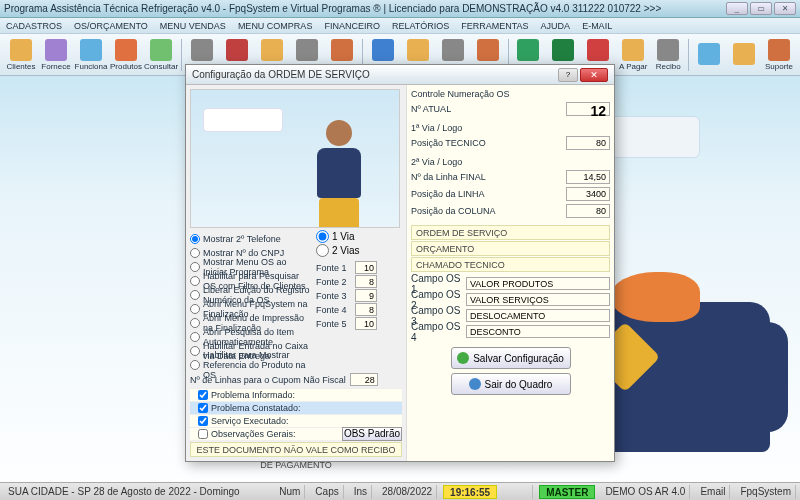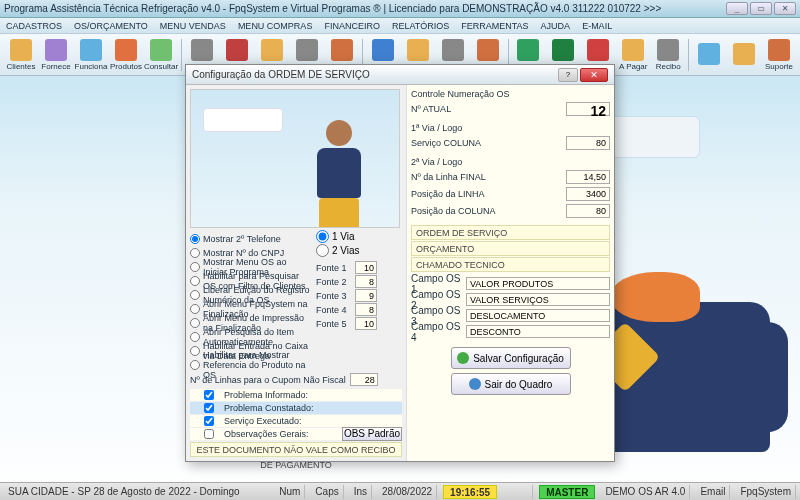--- a/index.html
+++ b/index.html
@@ -35,21 +35,21 @@
 .illus-ac{position:absolute;left:12px;top:18px;width:80px;height:24px;background:#fff;border-radius:4px;border:1px solid #dde}
 .illus-person{position:absolute;right:30px;top:30px;width:60px;height:110px}
 .illus-head{width:26px;height:26px;background:#b07850;border-radius:50%;margin:0 auto}
 .illus-body{width:44px;height:50px;background:#2a3d6b;margin:2px auto 0;border-radius:8px 8px 4px 4px}
 .illus-legs{width:40px;height:36px;background:#e8b030;margin:0 auto;border-radius:4px 4px 2px 2px}
 .radios{margin-top:4px;display:flex;flex-direction:column;gap:1px}
 .radrow{display:flex;align-items:center;gap:3px;height:13px}
 .radrow input{width:10px;height:10px}
 .radrow label{font-size:9px;color:#234}
 .chks{margin-top:2px;display:flex;flex-direction:column;gap:0}
-.chkrow{display:flex;align-items:center;gap:10px;height:13px;background:#fffef0;border-top:1px solid #eee;padding-left:14px}
+.chkrow{display:flex;align-items:center;gap:3px;height:13px;background:#fffef0;border-top:1px solid #eee;padding-left:8px}
 .chkrow.active{background:#d0e4f8}
 .chkrow input{width:10px;height:10px}
 .chkrow label{font-size:9px;color:#234}
 .footer-note{height:15px;background:#fffce0;border:1px solid #dda;font-size:9px;color:#444;text-align:center;line-height:15px;margin-top:2px}
 .logo-sec{margin-top:3px}
 .logo-lbl{font-size:9px;color:#234;margin-bottom:1px}
 .logo-row{display:flex;gap:2px}
 .logo-inp{flex:1;height:16px;border:1px solid #aaa;background:#fff;font-size:9px;padding:0 3px}
 .logo-btn{width:22px;height:22px;border:1px solid #aaa;background:linear-gradient(180deg,#fff,#dde);border-radius:3px;font-size:11px;text-align:center;line-height:20px;color:#468}
 .vias{margin-top:2px;display:flex;flex-direction:column;gap:1px}
@@ -330,21 +330,21 @@
       <div class="r-sec">
         <div class="r-hdr">Controle Numeração OS</div>
         <div class="r-row">
             <label>Nº ATUAL</label>
             <span class="r-inp r-big">12</span>
           </div>
       </div>
       <div class="r-sec">
         <div class="r-hdr">1ª Via / Logo</div>
         <div class="r-row">
-            <label>Serviço COLUNA</label>
+            <label>Posição TECNICO</label>
             <input class="r-inp" value="80" style="">
           </div>
       </div>
       <div class="r-sec">
         <div class="r-hdr">2ª Via / Logo</div>
         <div class="r-row">
             <label>Nº da Linha FINAL</label>
             <input class="r-inp" value="14,50" style="">
           </div>
         <div class="r-row">

